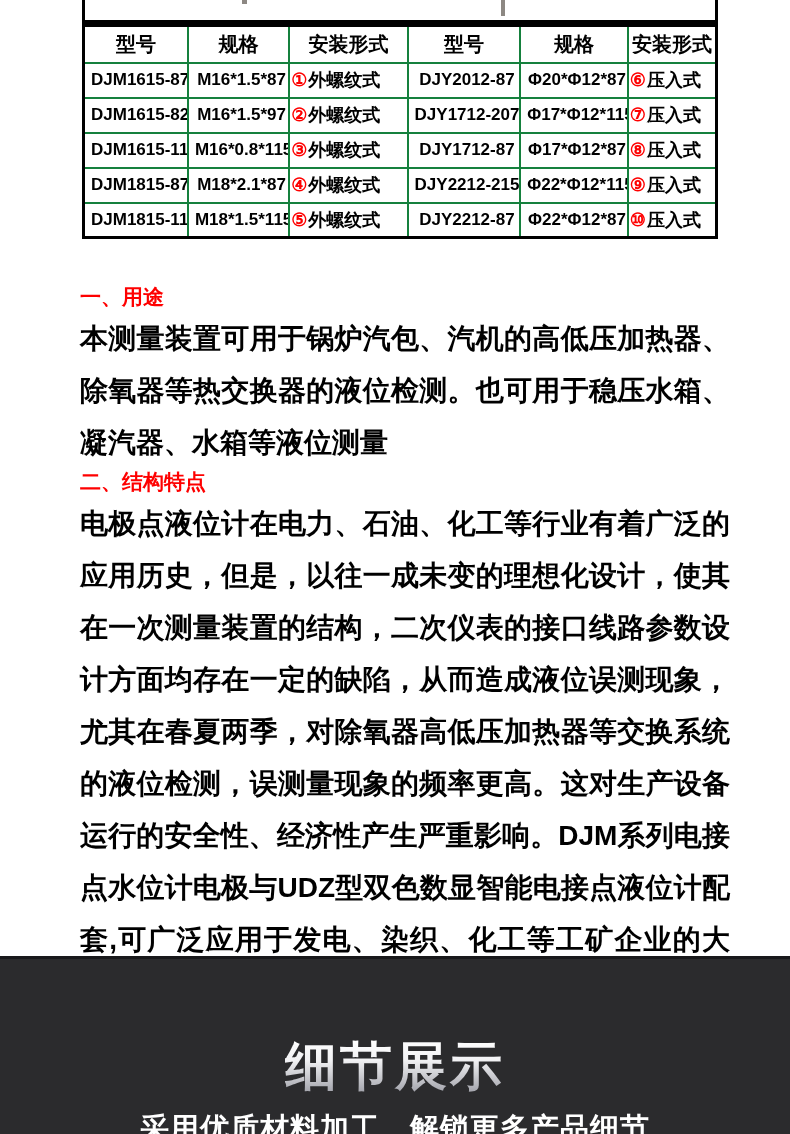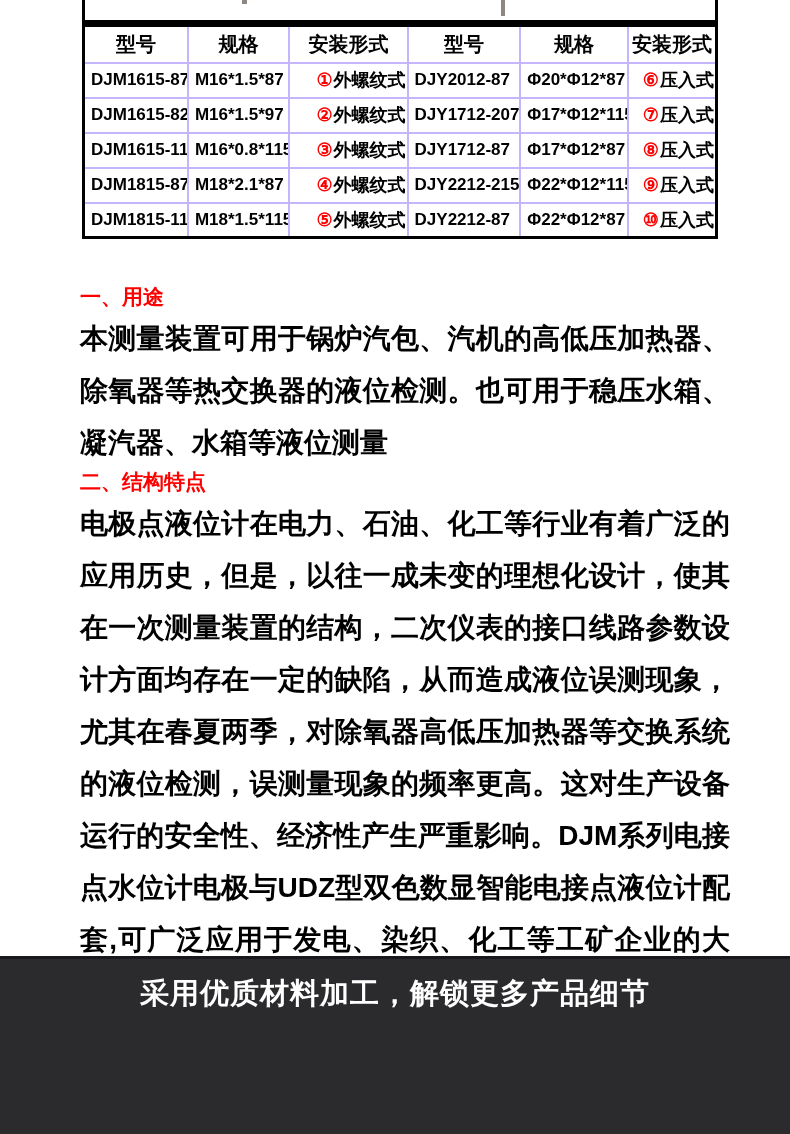--- a/index.html
+++ b/index.html
@@ -31,31 +31,31 @@
   
   table.spec-table {
     position:absolute; left:82px; top:24px;
     width:636px;
     border-collapse:collapse;
     border:3px solid #000;
     table-layout:fixed;
     background:#fff;
   }
   .spec-table th, .spec-table td {
-    border:2px solid #c4b5fd;
+    border:2px solid #15803d;
     font-weight:bold;
     overflow:hidden;
     white-space:nowrap;
   }
   .spec-table th {
     height:37px; font-size:20px; text-align:center; padding:0 1px;
   }
   .spec-table td { height:35px; font-size:17px; }
-  td.c-model, td.c-spec { text-align:left; padding-left:6px; }
-  td.c-install { text-align:right; font-size:18px; padding:0 1px; }
+  td.c-model, td.c-spec { text-align:center; padding-left:6px; }
+  td.c-install { text-align:left; font-size:18px; padding:0 1px; }
   .circ { color:#fe0000; font-weight:bold; margin-right:1px; }
 
   
   .content {
     position:absolute; left:80px; top:246px; width:650px;
   }
   .section-heading {
     color:#fe0000;
     font-size:21px; font-weight:bold;
     line-height:1.2;
@@ -171,16 +171,17 @@
   </table>
 
   <div class="content">
     <h2 class="section-heading">一、用途</h2>
     <p class="body-text">本测量装置可用于锅炉汽包、汽机的高低压加热器、除氧器等热交换器的液位检测。也可用于稳压水箱、凝汽器、水箱等液位测量</p>
     <h2 class="section-heading">二、结构特点</h2>
     <p class="body-text">电极点液位计在电力、石油、化工等行业有着广泛的应用历史，但是，以往一成未变的理想化设计，使其在一次测量装置的结构，二次仪表的接口线路参数设计方面均存在一定的缺陷，从而造成液位误测现象，尤其在春夏两季，对除氧器高低压加热器等交换系统的液位检测，误测量现象的频率更高。这对生产设备运行的安全性、经济性产生严重影响。DJM系列电接点水位计电极与UDZ型双色数显智能电接点液位计配套,可广泛应用于发电、染织、化工等工矿企业的大中型锅炉，监视锅炉汽包水位、高压加热器、除氧器、蒸发器、凝结器、直流锅炉启动分离器和双水冷发电机水箱等水位测量和其它导电液体的液位测量。</p>
   </div>
 
   <div class="detail-banner">
+    <div class="banner-title">细节展示</div>
     <div class="banner-subtitle">采用优质材料加工，解锁更多产品细节</div>
   </div>
 
 </div>
 
 </body></html>

